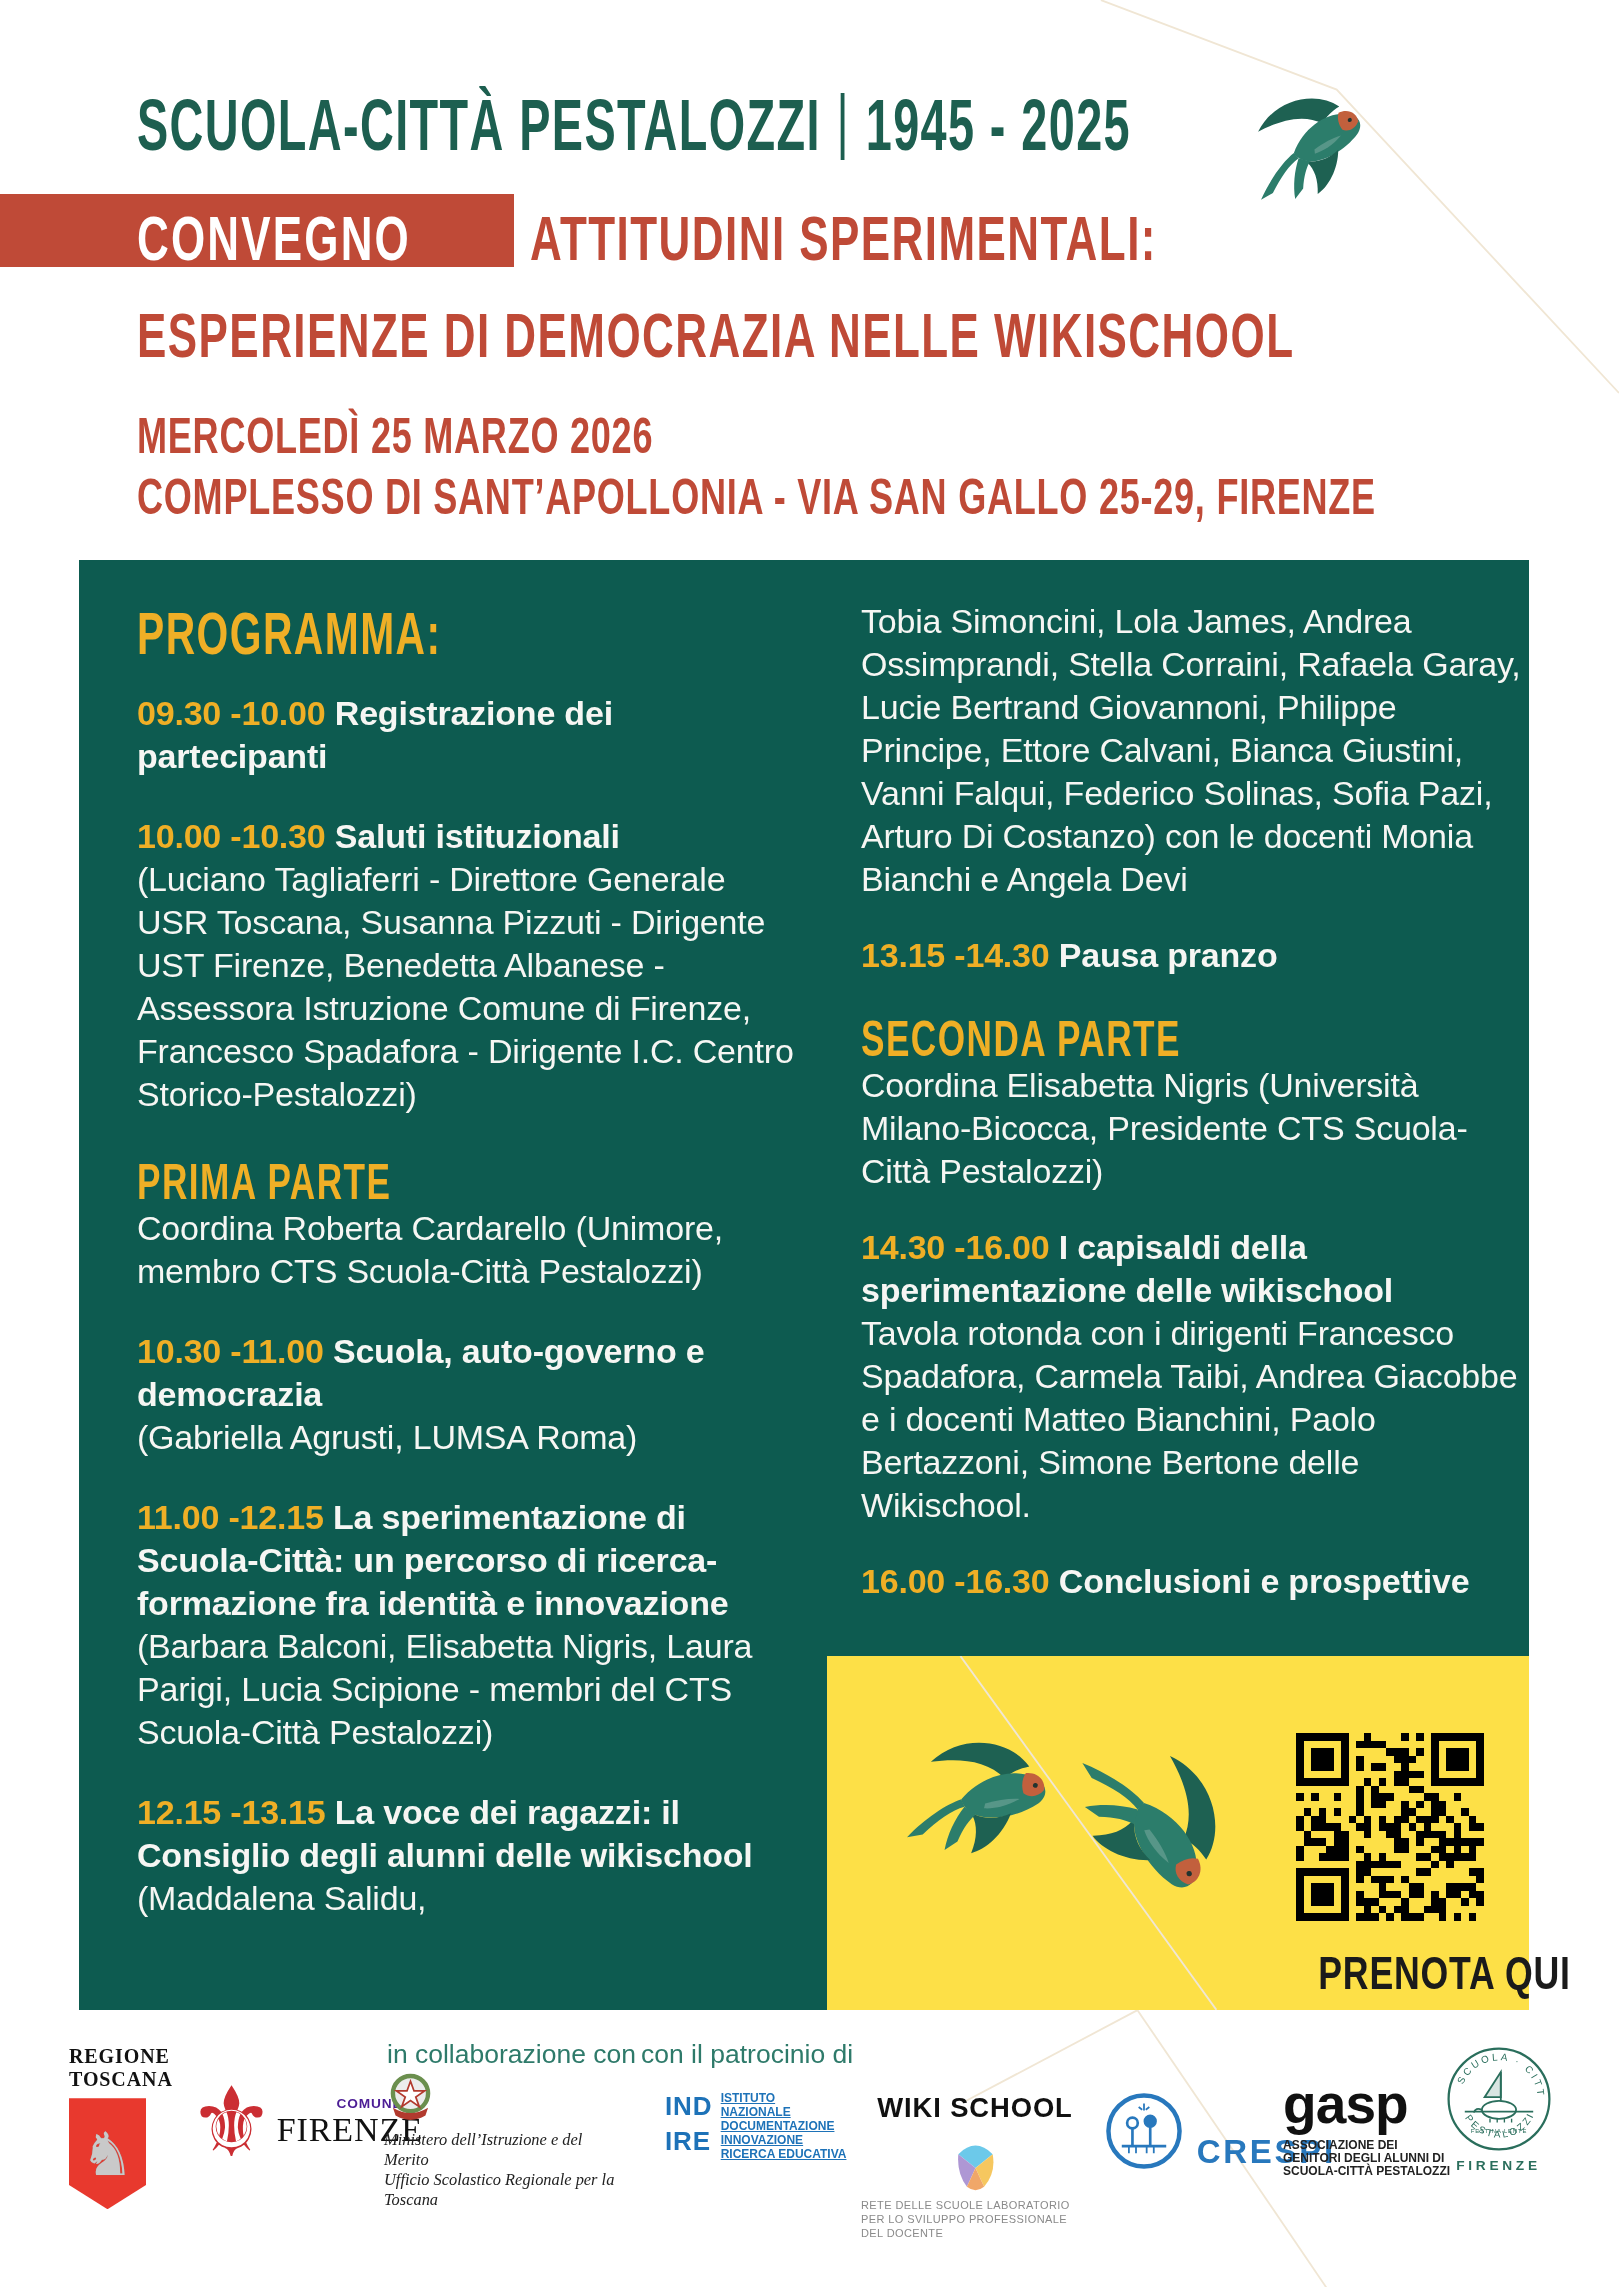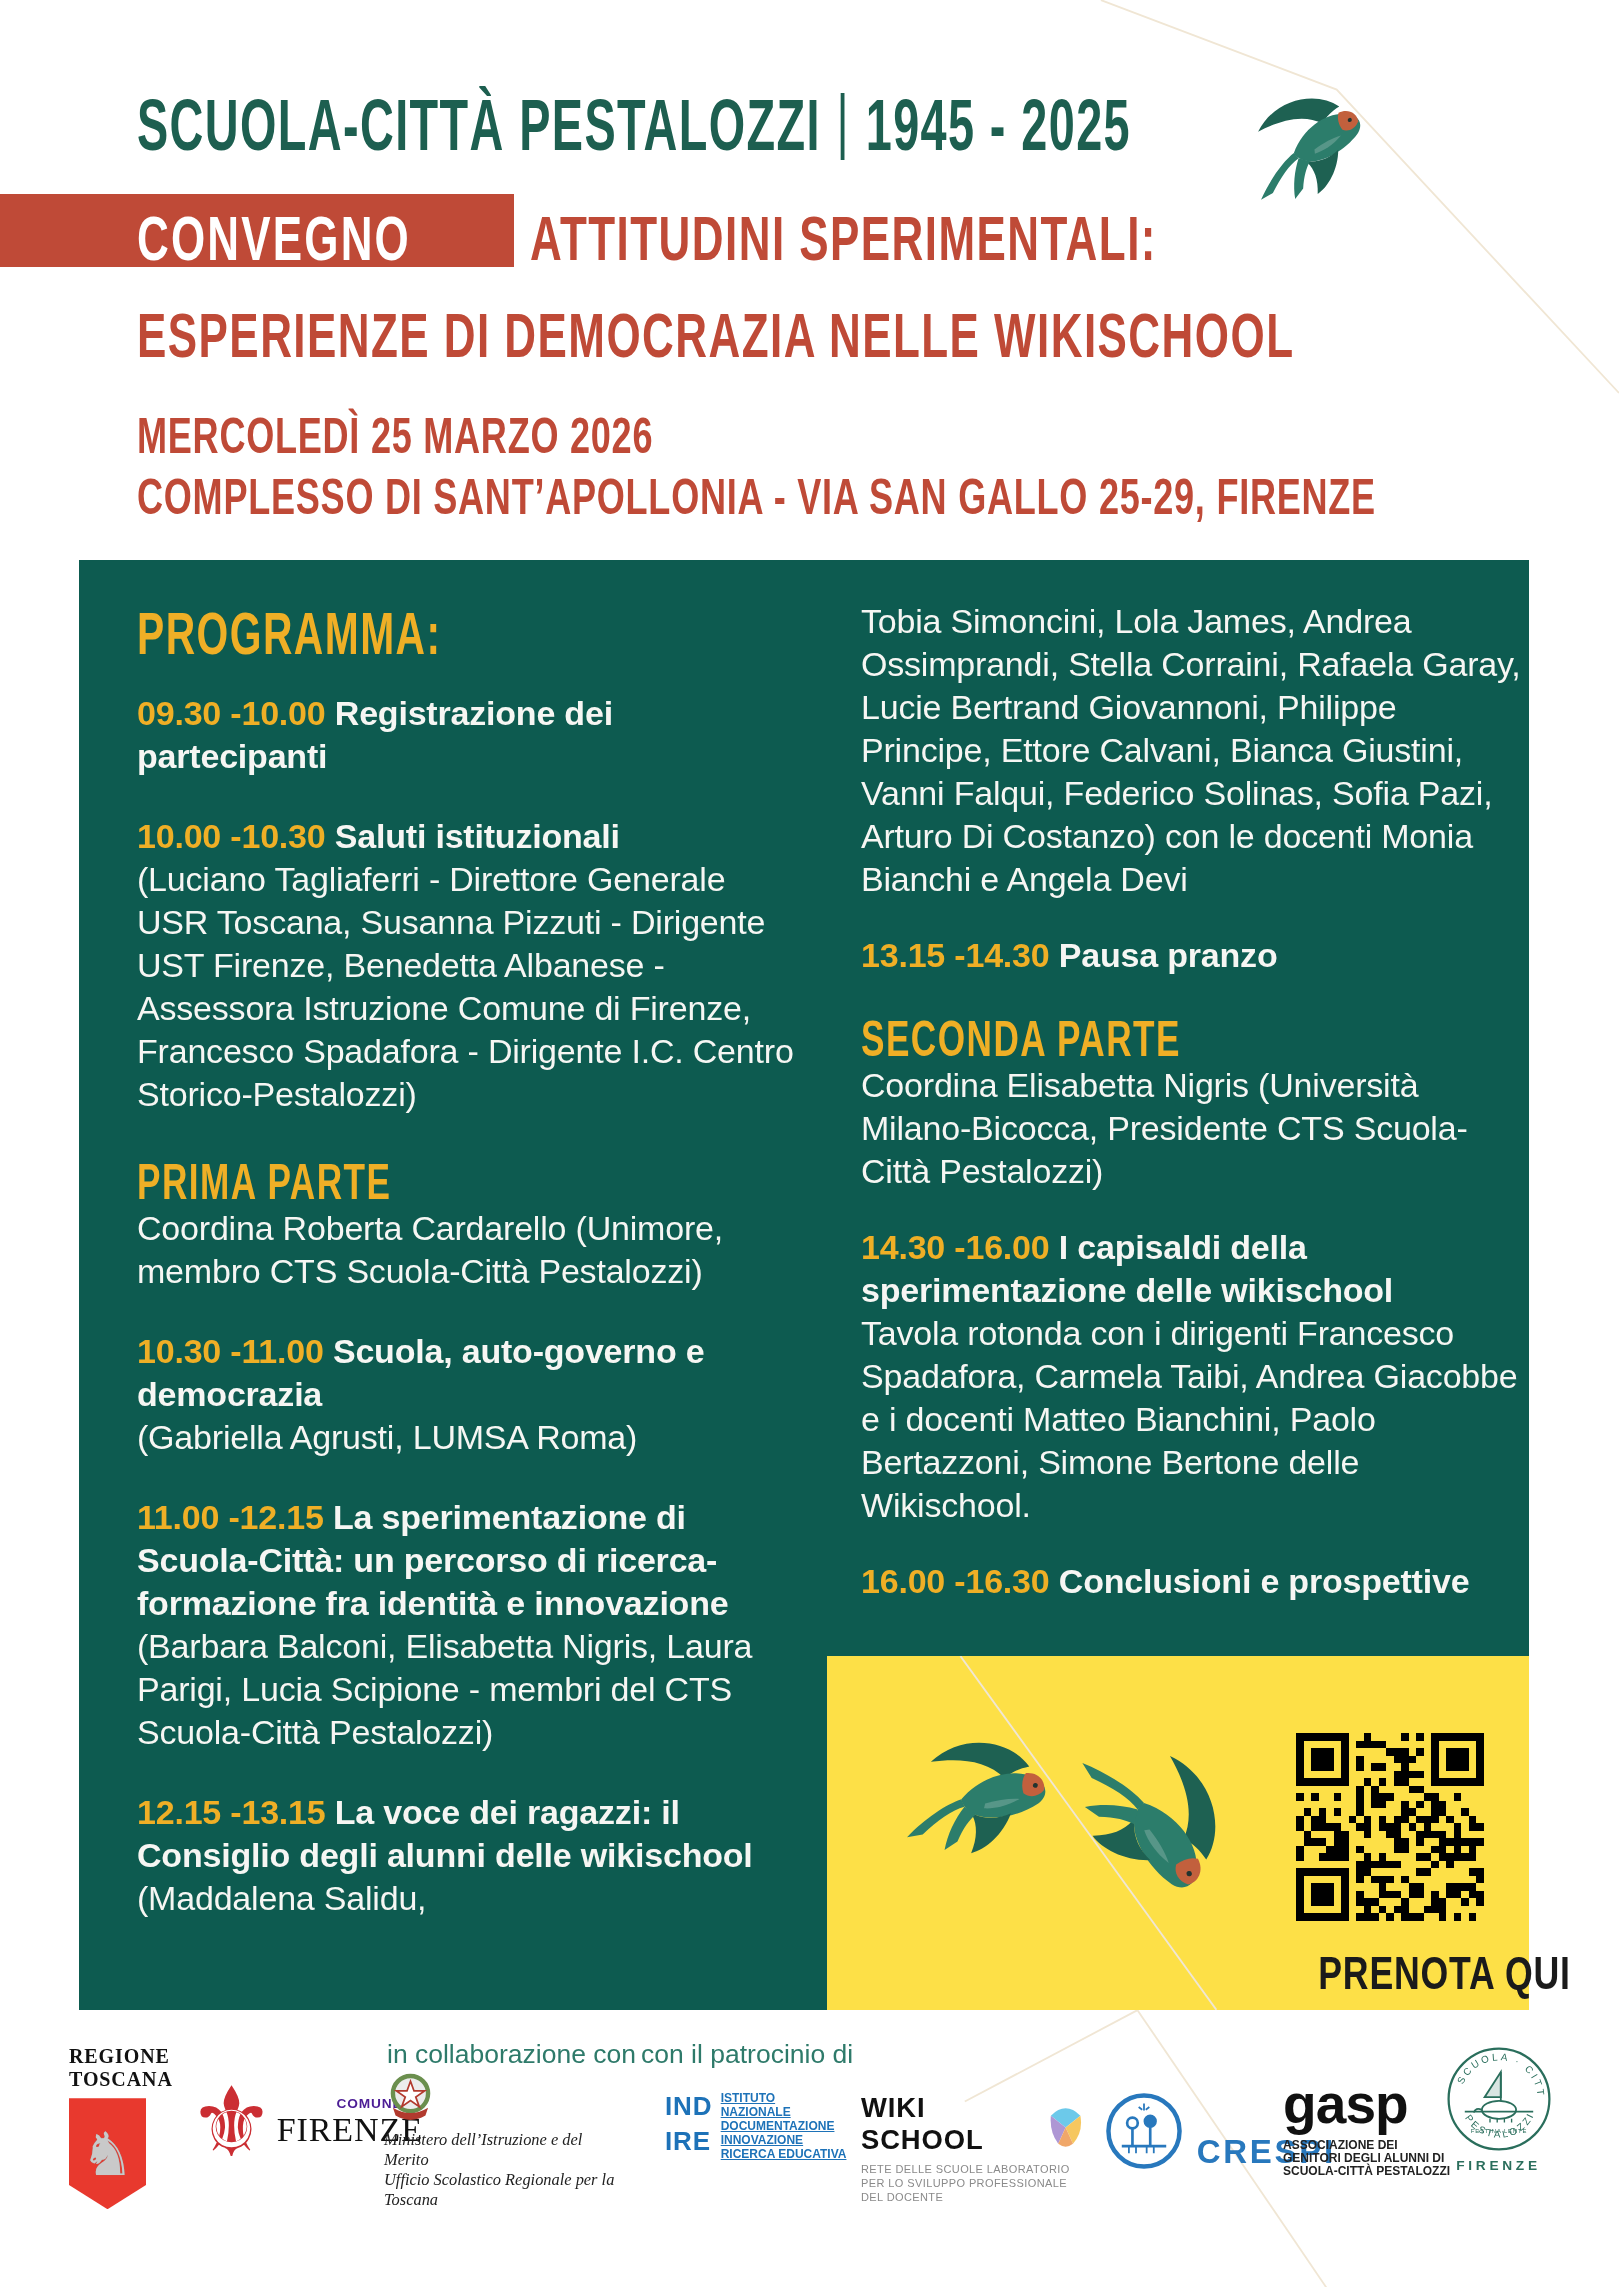--- a/index.html
+++ b/index.html
@@ -82,21 +82,21 @@
   #ministero{left:384px;top:2069px;width:239px;z-index:2;}
   #ministero .script{font-family:"Liberation Serif",serif;font-style:italic;font-size:16.4px;
                      line-height:20px;color:#222;}
 
   #indire{left:665px;top:2089px;display:flex;gap:8.2px;z-index:2;}
   #indire .abbr{font-size:26px;font-weight:800;line-height:35px;color:var(--indire-blue);letter-spacing:0.9px;}
   #indire .full{font-size:12px;font-weight:700;line-height:14px;color:var(--indire-blue);padding-top:1.8px;text-decoration:underline;}
 
   #wiki{left:861px;top:2092px;width:228px;z-index:2;}
   #wiki .wname{font-size:27.4px;font-weight:800;color:#111;letter-spacing:0.9px;}
-  #wiki .wrow{display:flex;align-items:center;gap:12.8px;}
+  #wiki .wrow{display:flex;align-items:center;gap:12.8px;flex-direction:column;}
   #wiki .wsub{margin-top:7.3px;font-size:11px;line-height:13.7px;color:#8a8a8a;letter-spacing:0.4px;}
 
   #crespi{left:1104px;top:2091px;display:flex;align-items:flex-end;gap:12.8px;z-index:2;}
   #crespi .cname{font-size:33px;font-weight:700;color:var(--crespi-blue);letter-spacing:2.7px;}
 
   #gasp{left:1283px;top:2080px;z-index:2;}
   #gasp .gname{font-size:55px;font-weight:800;line-height:48px;color:#111;letter-spacing:-0.9px;}
   #gasp .gsub{margin-top:11px;font-size:12px;font-weight:700;line-height:12.8px;color:#222;}
 
   #seal{left:1442px;top:2045px;width:113px;text-align:center;z-index:2;}

